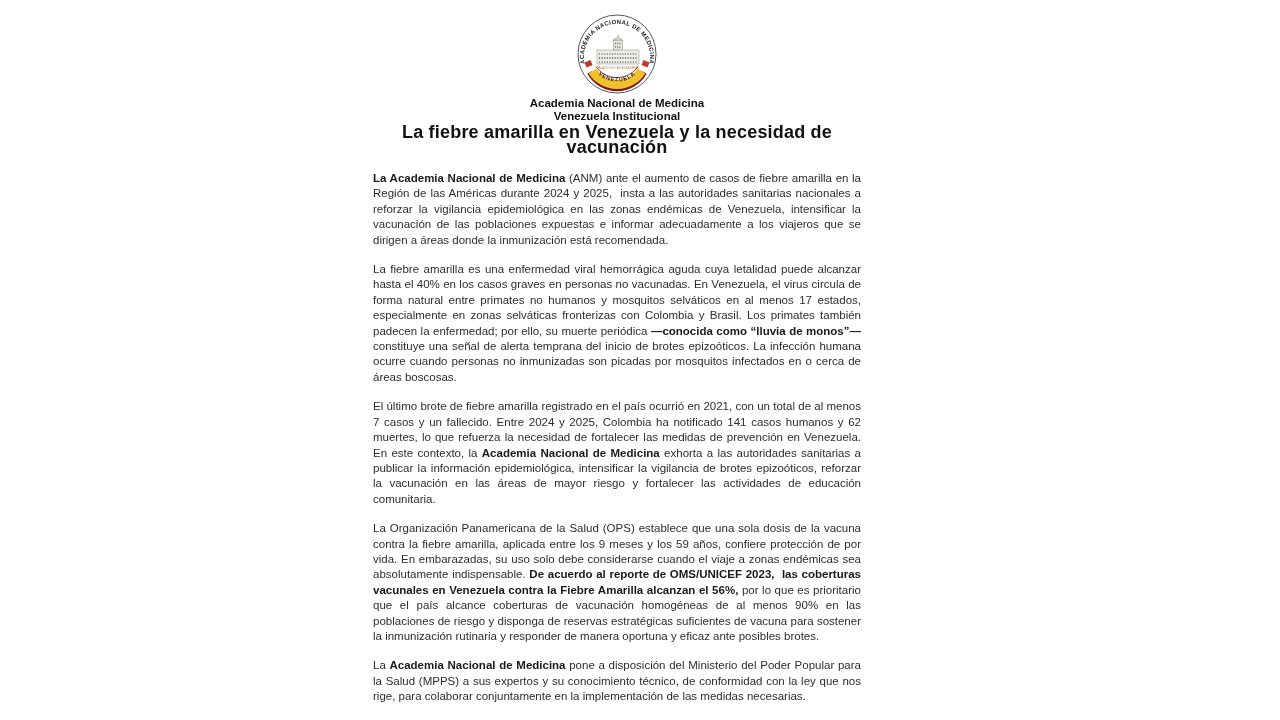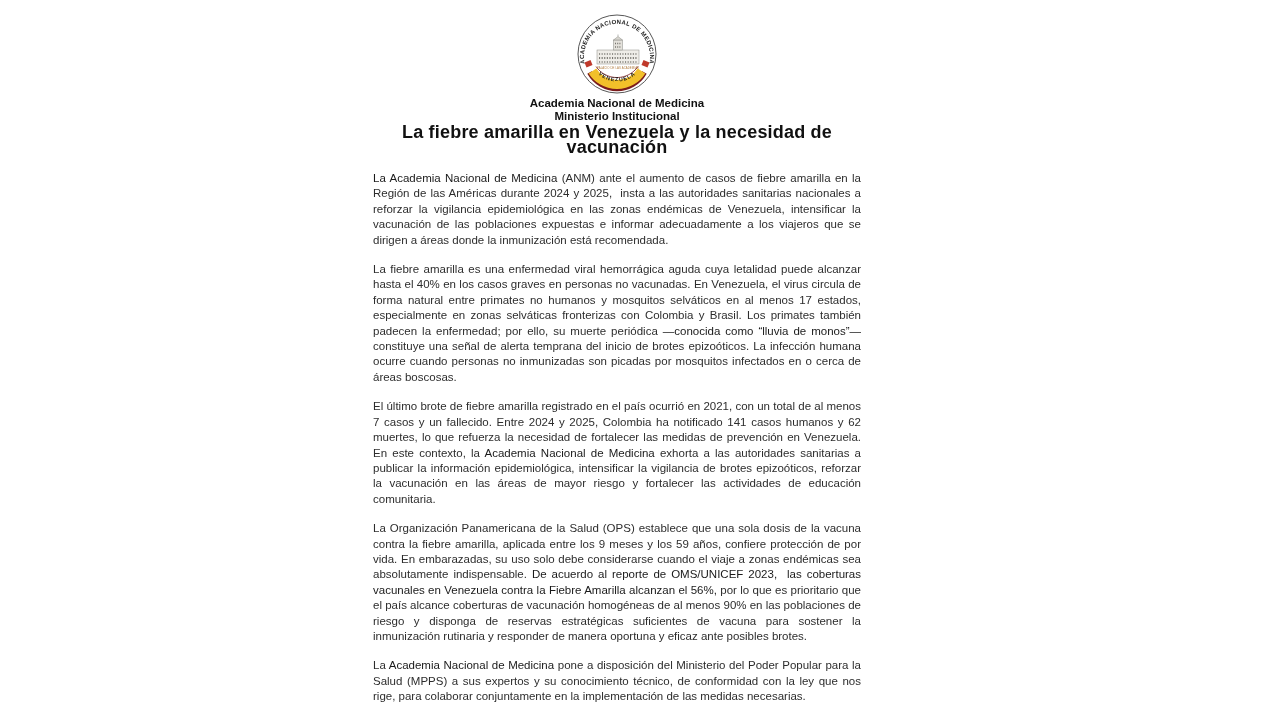--- a/index.html
+++ b/index.html
@@ -41,21 +41,21 @@
   .body-text {
     margin-top: 16px;
     font-size: 11.5px;
     line-height: 15.4px;
   }
   .para {
     margin: 0 0 14px 0;
     text-align: justify;
     text-justify: inter-word;
   }
-  .para .b { font-weight: 400; color: #1a1a1a; }
+  .para .b { font-weight: 700; color: #1a1a1a; }
   .date-line {
     margin-top: 0;
     font-size: 11.5px;
     line-height: 15.4px;
     text-align: right;
   }
 </style>
 </head>
 <body>
 
@@ -106,21 +106,21 @@
       <text font-size="6" font-weight="700" fill="#222222" letter-spacing="0.35" font-family="Liberation Sans, sans-serif">
         <textPath href="#arcTop" startOffset="50%" text-anchor="middle">ACADEMIA NACIONAL DE MEDICINA</textPath>
       </text>
       <text font-size="5.4" font-weight="700" fill="#1a1a1a" letter-spacing="0.9" font-family="Liberation Sans, sans-serif">
         <textPath href="#arcBanner" startOffset="50%" text-anchor="middle">VENEZUELA</textPath>
       </text>
     </svg>
   </div>
 
   <div class="hdr org-name">Academia Nacional de Medicina</div>
-  <div class="hdr subtitle">Ministerio Institucional</div>
+  <div class="hdr subtitle">Venezuela Institucional</div>
   <div class="hdr doc-title">La fiebre amarilla en Venezuela y la necesidad de vacunación</div>
 
   <div class="body-text">
       <p class="para"><span class="b">La Academia Nacional de Medicina</span><span> (ANM) ante el aumento de casos de fiebre amarilla en la Región de las Américas durante 2024 y 2025,&nbsp; insta a las autoridades sanitarias nacionales a reforzar la vigilancia epidemiológica en las zonas endémicas de Venezuela, intensificar la vacunación de las poblaciones expuestas e informar adecuadamente a los viajeros que se dirigen a áreas donde la inmunización está recomendada.</span></p>
       <p class="para"><span>La fiebre amarilla es una enfermedad viral hemorrágica aguda cuya letalidad puede alcanzar hasta el 40% en los casos graves en personas no vacunadas. En Venezuela, el virus circula de forma natural entre primates no humanos y mosquitos selváticos en al menos 17 estados, especialmente en zonas selváticas fronterizas con Colombia y Brasil. Los primates también padecen la enfermedad; por ello, su muerte periódica </span><span class="b">—conocida como “lluvia de monos”—</span><span> constituye una señal de alerta temprana del inicio de brotes epizoóticos. La infección humana ocurre cuando personas no inmunizadas son picadas por mosquitos infectados en o cerca de áreas boscosas.</span></p>
       <p class="para"><span>El último brote de fiebre amarilla registrado en el país ocurrió en 2021, con un total de al menos 7 casos y un fallecido. Entre 2024 y 2025, Colombia ha notificado 141 casos humanos y 62 muertes, lo que refuerza la necesidad de fortalecer las medidas de prevención en Venezuela. En este contexto, la </span><span class="b">Academia Nacional de Medicina</span><span> exhorta a las autoridades sanitarias a publicar la información epidemiológica, intensificar la vigilancia de brotes epizoóticos, reforzar la vacunación en las áreas de mayor riesgo y fortalecer las actividades de educación comunitaria.</span></p>
       <p class="para"><span>La Organización Panamericana de la Salud (OPS) establece que una sola dosis de la vacuna contra la fiebre amarilla, aplicada entre los 9 meses y los 59 años, confiere protección de por vida. En embarazadas, su uso solo debe considerarse cuando el viaje a zonas endémicas sea absolutamente indispensable. </span><span class="b">De acuerdo al reporte de OMS/UNICEF 2023,&nbsp; las coberturas vacunales en Venezuela contra la Fiebre Amarilla alcanzan el 56%,</span><span> por lo que es prioritario que el país alcance coberturas de vacunación homogéneas de al menos 90% en las poblaciones de riesgo y disponga de reservas estratégicas suficientes de vacuna para sostener la inmunización rutinaria y responder de manera oportuna y eficaz ante posibles brotes.</span></p>
       <p class="para"><span>La </span><span class="b">Academia Nacional de Medicina</span><span> pone a disposición del Ministerio del Poder Popular para la Salud (MPPS) a sus expertos y su conocimiento técnico, de conformidad con la ley que nos rige, para colaborar conjuntamente en la implementación de las medidas necesarias.</span></p>
     </div>
 

